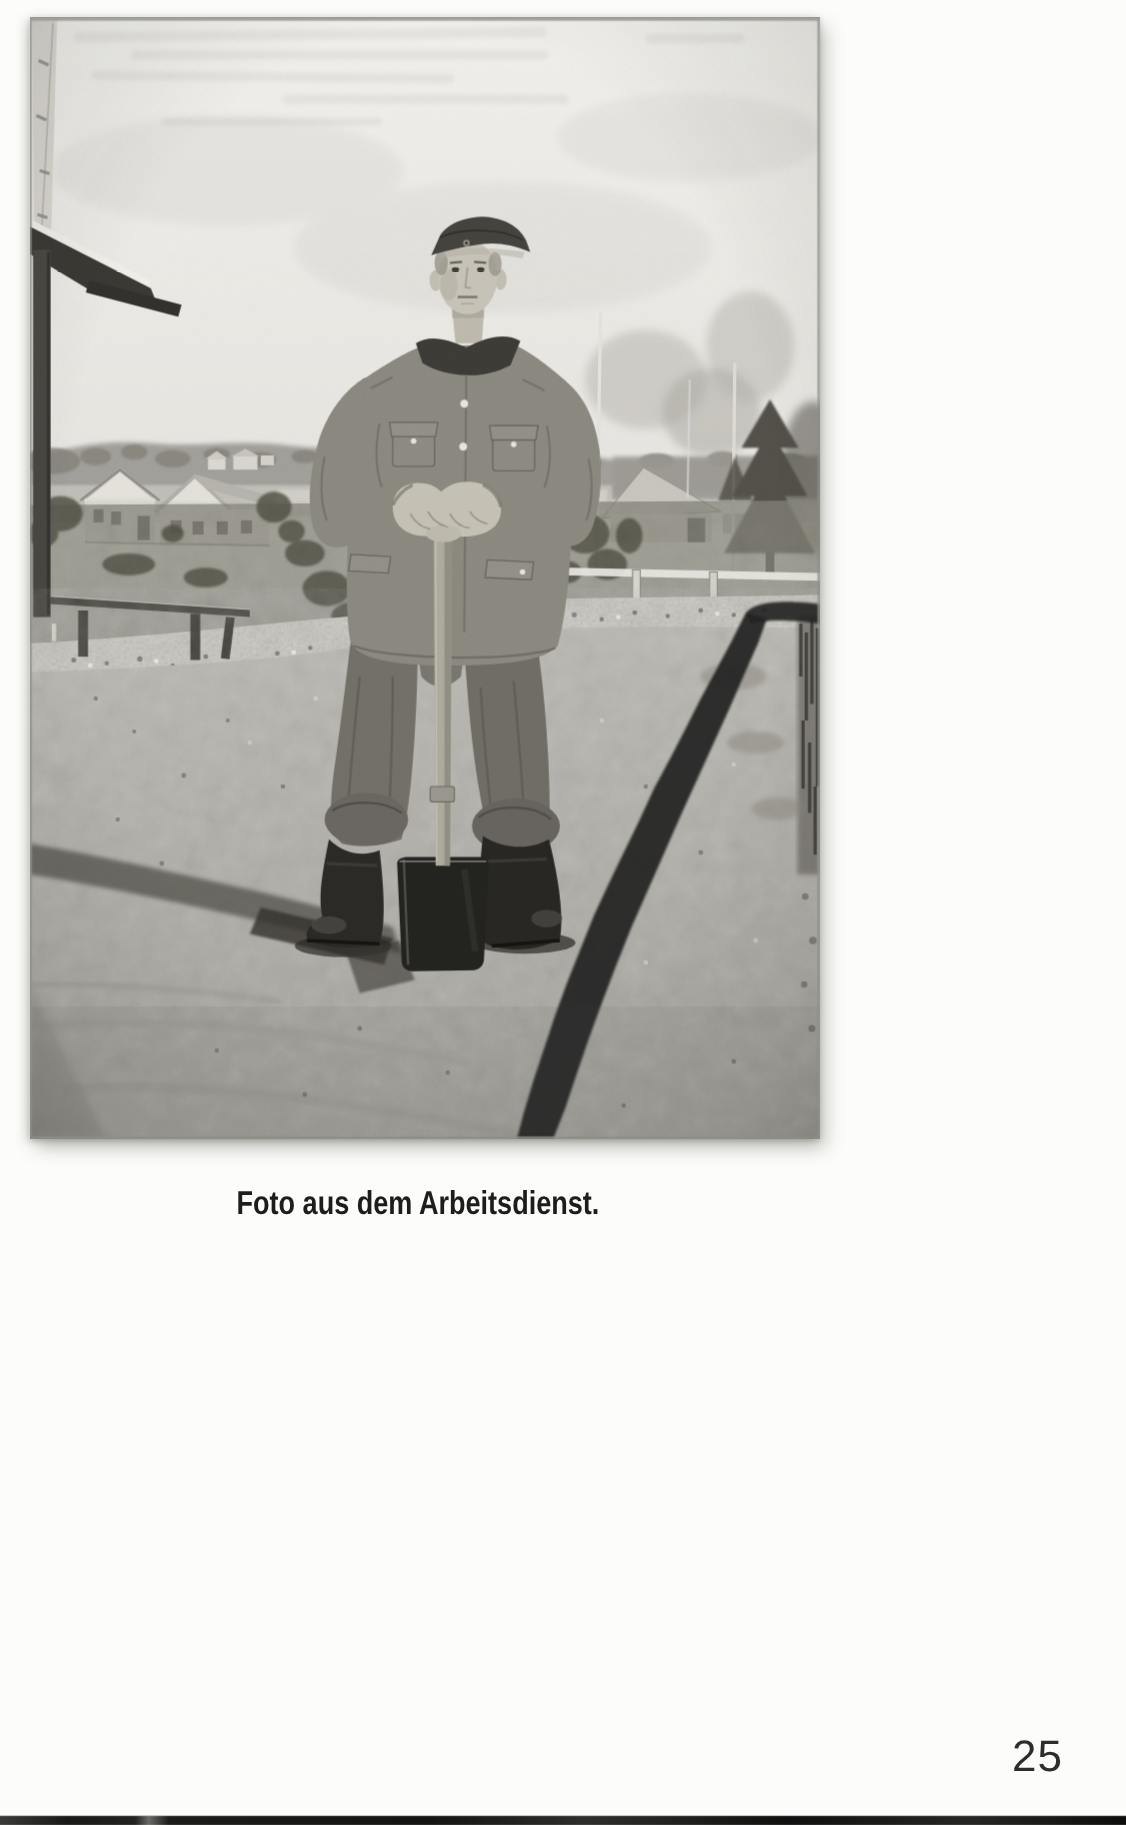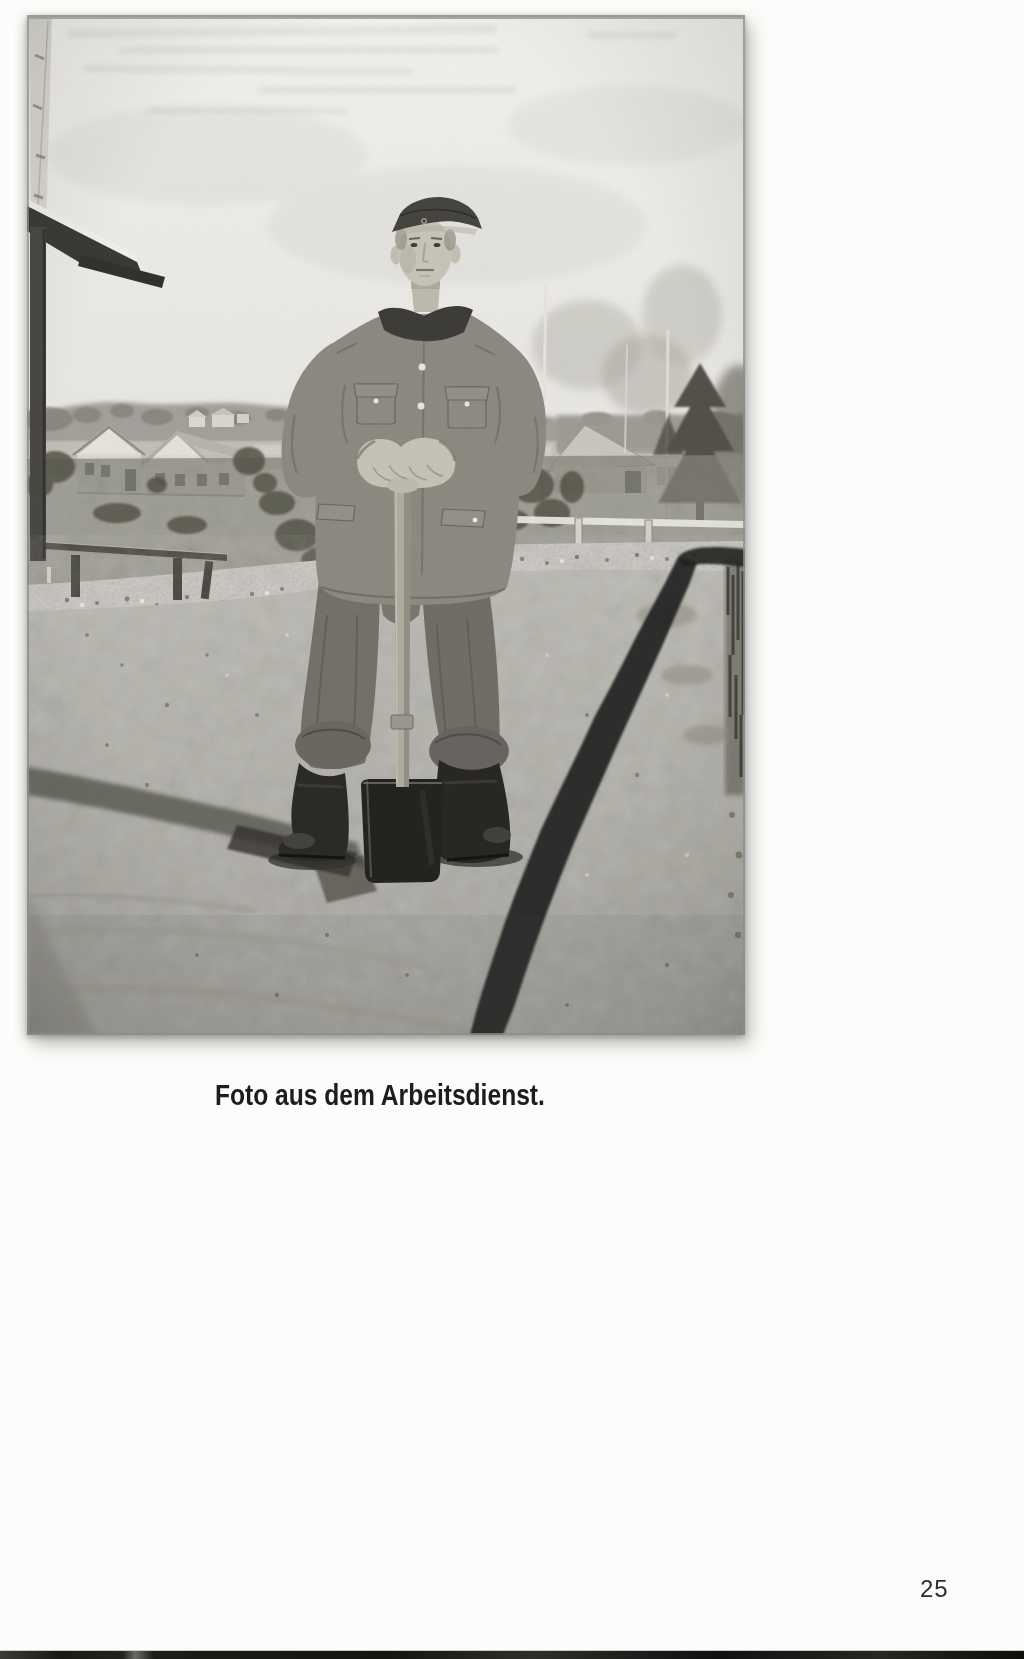--- a/index.html
+++ b/index.html
@@ -17,21 +17,21 @@
   }
   .photo-wrap svg{display:block;width:718px;height:1020px;}
   .caption{
     position:absolute;left:215px;top:1078px;margin:0;
     font-weight:bold;font-size:30px;line-height:34px;color:#1d1d1c;
     letter-spacing:0px;transform:scaleX(.82);transform-origin:left top;
     white-space:nowrap;
   }
   .page-number{
     position:absolute;left:920px;top:1575px;
-    font-size:24px;color:#2d2d2c;letter-spacing:1px;
+    font-size:40px;color:#2d2d2c;letter-spacing:1px;
   }
   .bottom-edge{
     position:absolute;left:0;top:1651px;width:1024px;height:8px;
     background:linear-gradient(90deg,#3a3a38 0%,#191917 6%,#222220 12%,#6a6a66 13.2%,#1c1c1a 15%,#141412 38%,#2e2e2c 52%,#101010 70%,#262624 86%,#0d0d0c 100%);
     box-shadow:0 -1px 0 rgba(150,150,145,.5);
   }
 </style>
 </head>
 <body>
 

